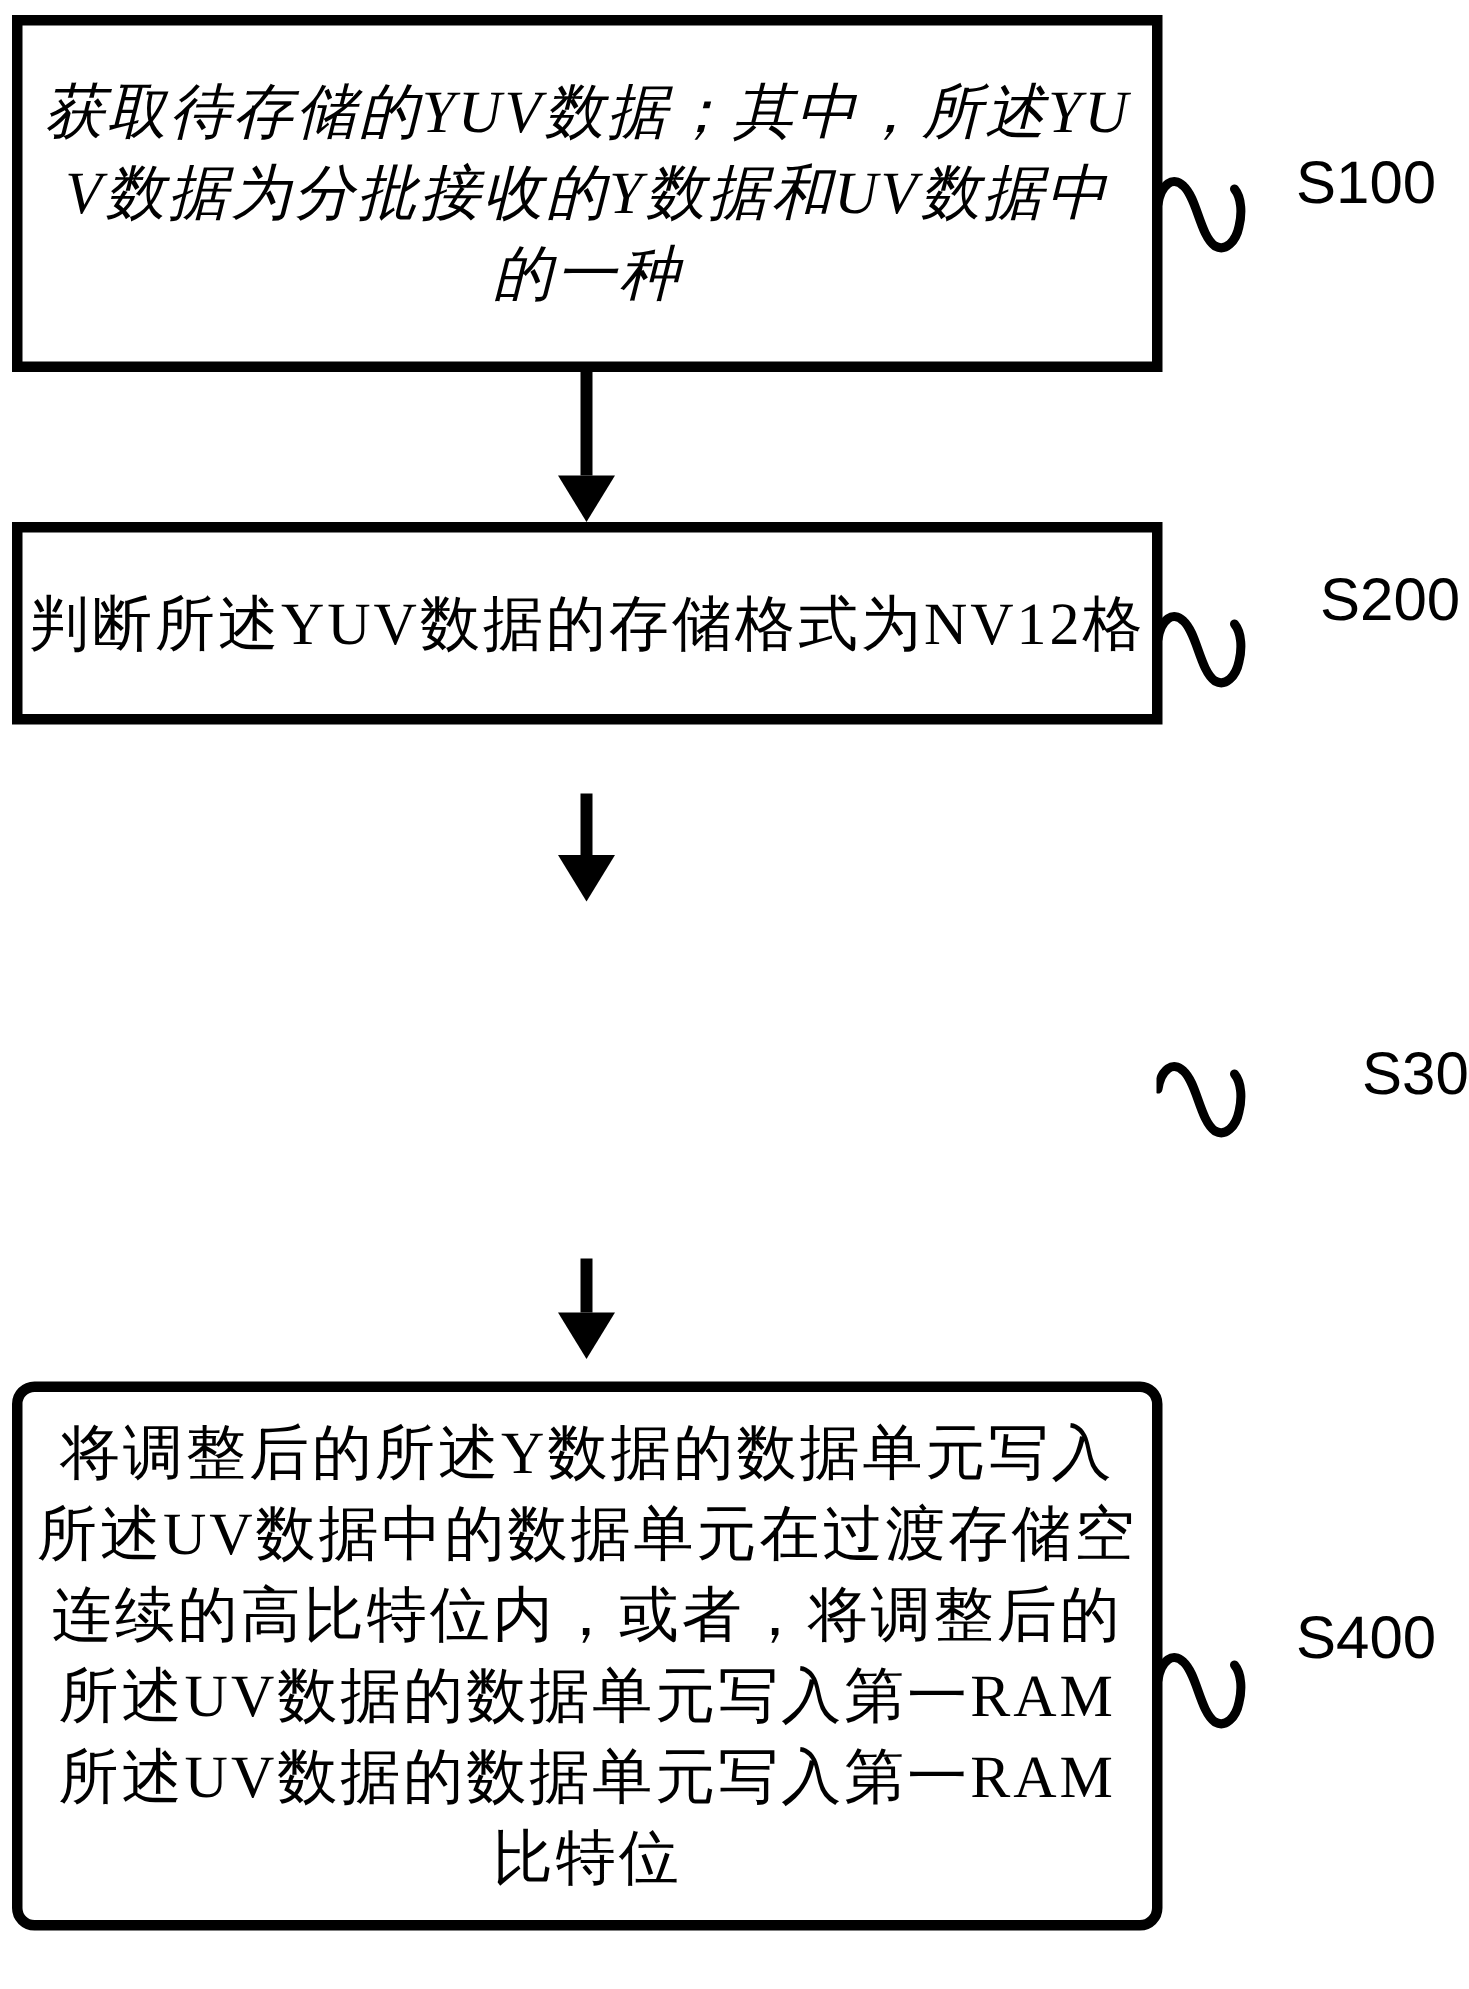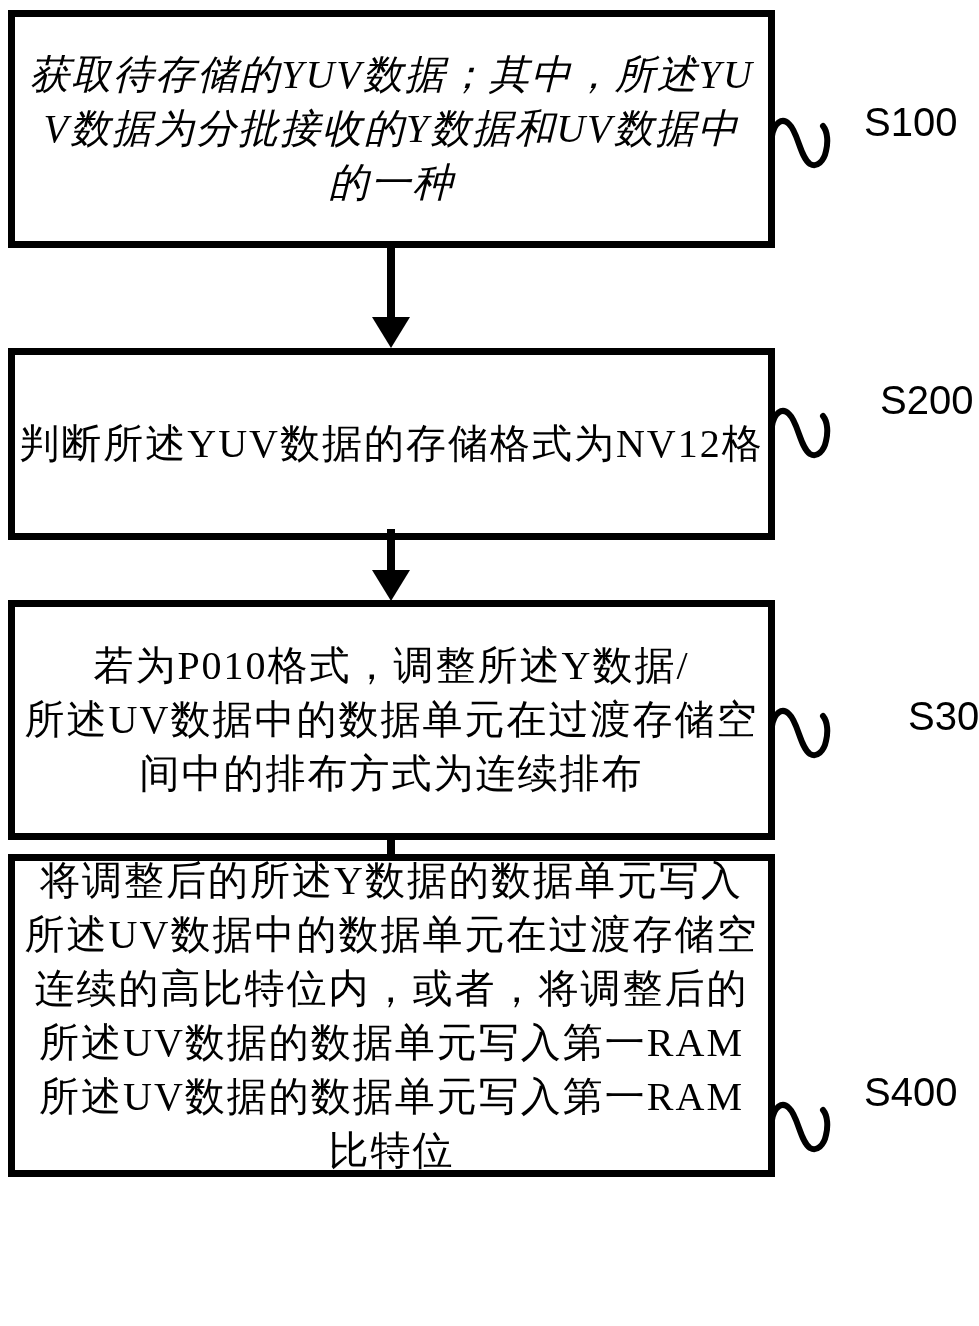--- a/index.html
+++ b/index.html
@@ -87,53 +87,46 @@
   <svg class="squiggle" style="top:114px;" viewBox="0 0 82 58">
     <path d="M1,22 C3,9 11,3 18,10 C27,18 29,43 39,50 C46,54 53,47 55,37 C57,29 57,18 52,12" fill="none" stroke="currentColor" stroke-width="6" stroke-linecap="round"></path>
   </svg>
   <div class="step-label" style="top:100px;">S100</div>
 
   <div class="flow-arrow" style="top:247px; height:101px;">
     <div class="arrow-shaft"></div>
     <div class="arrow-head"></div>
   </div>
 
-  <div class="step-box" style="top:348px; height:192px;">
+  <div class="step-box" style="top:348px; height:135px;">
     <div class="step-text">
         <div>判断所述YUV数据的存储格式为NV12格</div>
       </div>
   </div>
   <svg class="squiggle" style="top:404px;" viewBox="0 0 82 58">
     <path d="M1,22 C3,9 11,3 18,10 C27,18 29,43 39,50 C46,54 53,47 55,37 C57,29 57,18 52,12" fill="none" stroke="currentColor" stroke-width="6" stroke-linecap="round"></path>
   </svg>
   <div class="step-label" style="top:378px;margin-left:16px;">S200</div>
 
   <div class="flow-arrow" style="top:529px; height:72px;">
     <div class="arrow-shaft"></div>
     <div class="arrow-head"></div>
   </div>
 
-  <div class="step-box" style="top:600px; height:240px;">
-    <div class="step-text">
-        <div>若为P010格式，调整所述Y数据/</div>
-        <div>所述UV数据中的数据单元在过渡存储空</div>
-        <div>间中的排布方式为连续排布</div>
-      </div>
-  </div>
   <svg class="squiggle" style="top:704px;" viewBox="0 0 82 58">
     <path d="M1,22 C3,9 11,3 18,10 C27,18 29,43 39,50 C46,54 53,47 55,37 C57,29 57,18 52,12" fill="none" stroke="currentColor" stroke-width="6" stroke-linecap="round"></path>
   </svg>
   <div class="step-label" style="top:694px;margin-left:44px;">S300</div>
 
   <div class="flow-arrow" style="top:839px; height:67px;">
     <div class="arrow-shaft"></div>
     <div class="arrow-head"></div>
   </div>
 
-  <div class="step-box" style="top:854px; height:323px;">
+  <div class="step-box" style="top:921px; height:366px;border-radius:15px;">
     <div class="step-text">
         <div>将调整后的所述Y数据的数据单元写入</div>
         <div>所述UV数据中的数据单元在过渡存储空</div>
         <div>连续的高比特位内，或者，将调整后的</div>
         <div>所述UV数据的数据单元写入第一RAM</div>
         <div>所述UV数据的数据单元写入第一RAM</div>
         <div>比特位</div>
       </div>
   </div>
   <svg class="squiggle" style="top:1098px;" viewBox="0 0 82 58">

